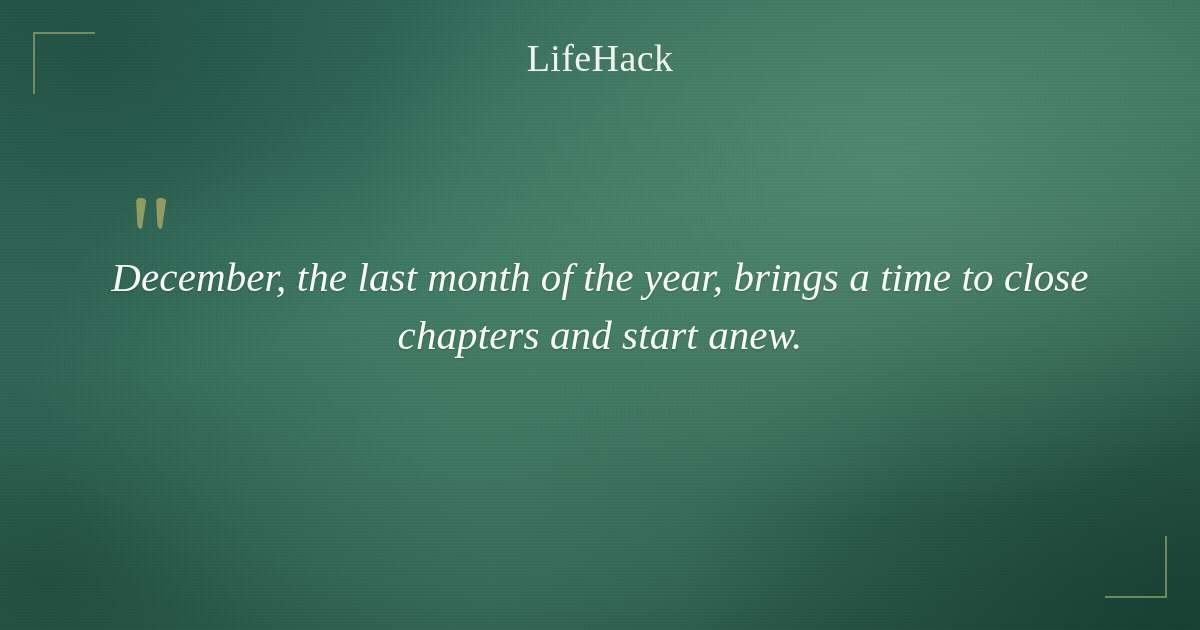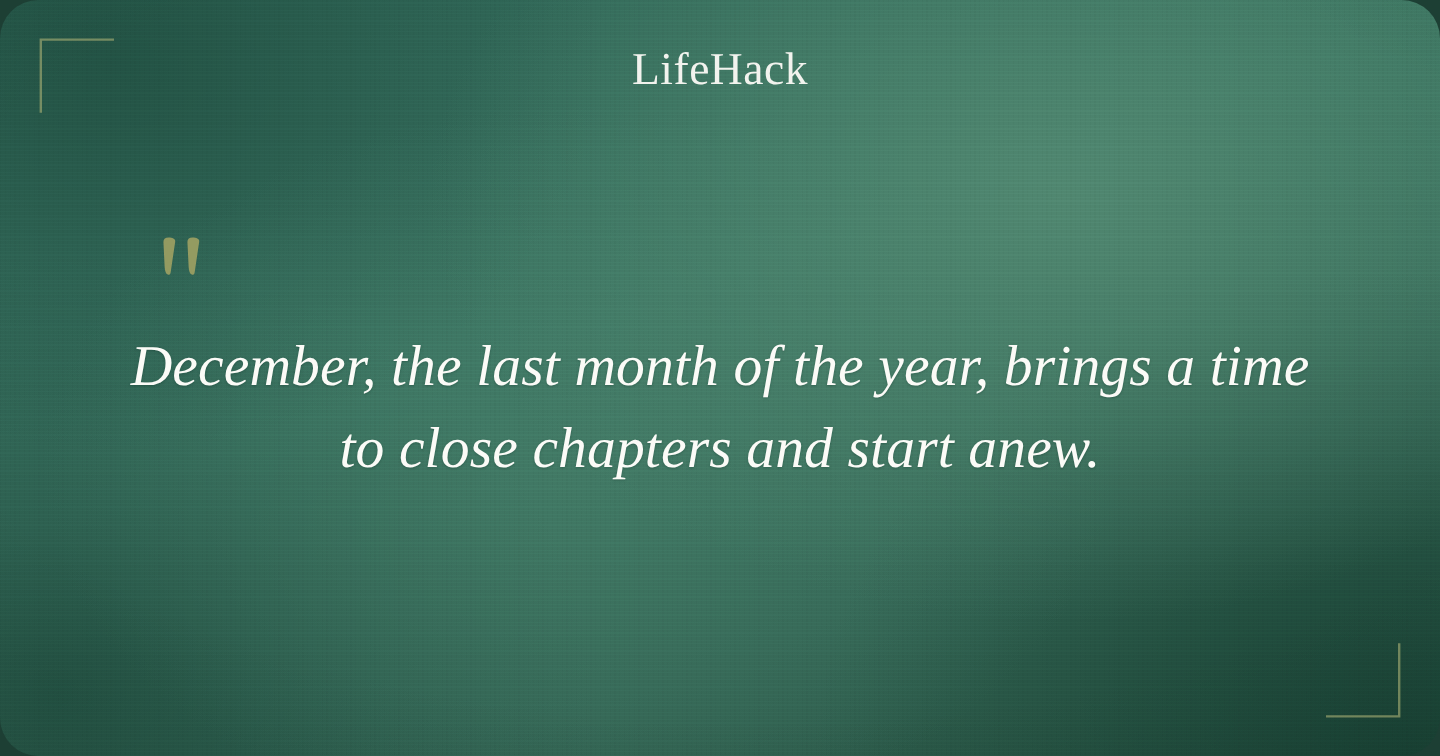--- a/index.html
+++ b/index.html
@@ -20,21 +20,20 @@
     background-color: #2f6253;
     
     background-image:
       radial-gradient(ellipse 780px 520px at 74% 26%, rgba(86,140,116,0.80) 0%, rgba(86,140,116,0.42) 34%, rgba(86,140,116,0.0) 68%),
       radial-gradient(ellipse 620px 420px at 40% 62%, rgba(74,130,108,0.55) 0%, rgba(74,130,108,0.20) 45%, rgba(74,130,108,0.0) 72%),
       radial-gradient(ellipse 520px 420px at 8% 8%, rgba(30,74,61,0.70) 0%, rgba(30,74,61,0.22) 48%, rgba(30,74,61,0.0) 78%),
       radial-gradient(ellipse 560px 460px at 4% 92%, rgba(28,70,57,0.72) 0%, rgba(28,70,57,0.24) 50%, rgba(28,70,57,0.0) 80%),
       radial-gradient(ellipse 640px 520px at 98% 100%, rgba(22,62,49,0.82) 0%, rgba(22,62,49,0.30) 46%, rgba(22,62,49,0.0) 78%),
       radial-gradient(ellipse 420px 360px at 100% 2%, rgba(58,116,95,0.45) 0%, rgba(58,116,95,0.0) 72%),
       linear-gradient(160deg, #2c6253 0%, #3a7361 42%, #336554 72%, #265040 100%);
-    border-radius: 32px;
   }
 
   
   .grain {
     position: absolute;
     inset: 0;
     opacity: 0.055;
     mix-blend-mode: overlay;
     pointer-events: none;
     background-image:
@@ -96,25 +95,24 @@
   .quote-mark {
     margin-left: 30px;
     height: 52px;
     position: relative;
   }
   .quote-mark svg {
     display: block;
   }
 
   .quote-text {
-    margin-top: 24px;
     text-align: center;
     font-family: "Liberation Serif", "DejaVu Serif", serif;
     font-style: italic;
-    font-size: 48px;
+    font-size: 41px;
     line-height: 1.42;
     color: #fbfbf7;
     letter-spacing: 0.1px;
     text-shadow: 0 1px 2px rgba(12,40,32,0.28);
   }
 </style>
 </head>
 <body>
 
 <div class="card">

